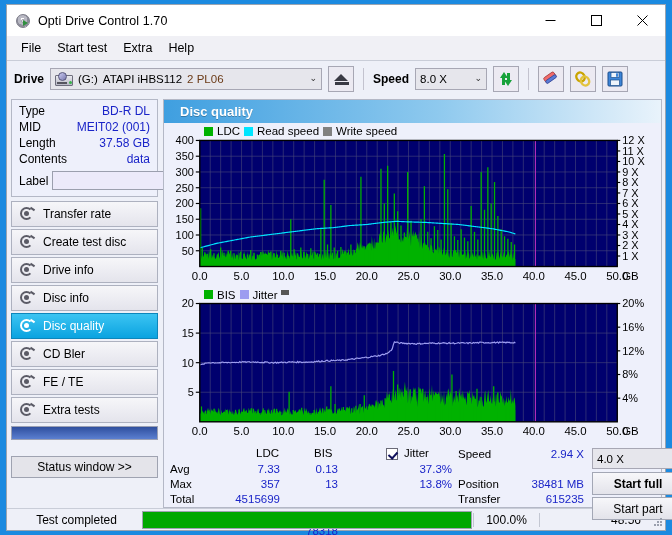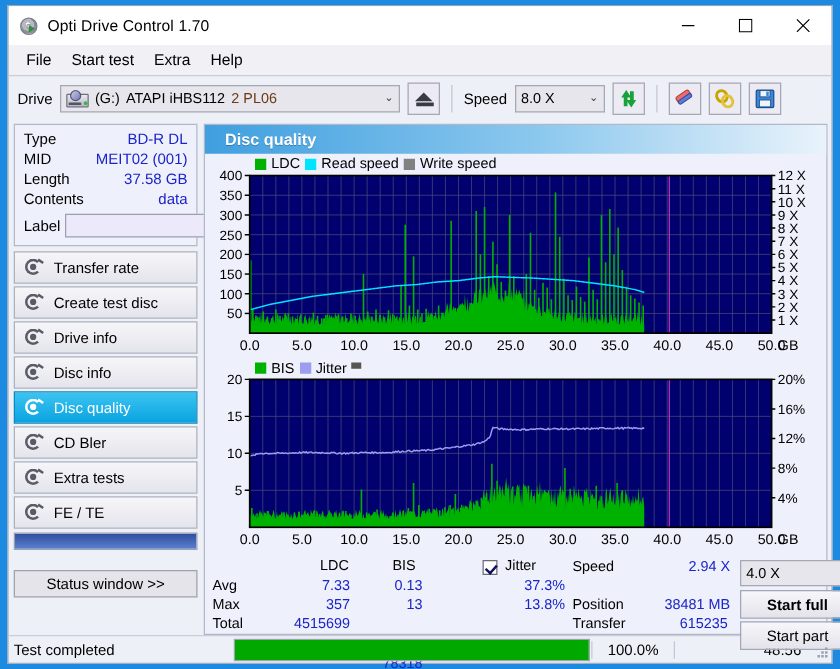--- a/index.html
+++ b/index.html
@@ -44,21 +44,21 @@
     height: 24px; background: #f0f0f5; display: flex; align-items: center;
     padding-left: 6px; flex: 0 0 auto;
   }
   .menu-item { font-size: 12.5px; color: #000; padding: 3px 8px; }
 
   
   .drivebar {
     height: 36px; background: #eef0f8; border-top: 1px solid #c9cdd8;
     display: flex; align-items: center; padding: 0 7px; gap: 6px; flex: 0 0 auto;
   }
-  .lbl-bold { font-size: 12px; font-weight: normal; color: #000; }
+  .lbl-bold { font-size: 12px; font-weight: bold; color: #000; }
   .combo {
     height: 22px; background: #e6e6ec; border: 1px solid #a7a7b4;
     display: flex; align-items: center; padding: 0 4px; font-size: 11.5px;
     position: relative; color: #000;
   }
   .combo .caret {
     margin-left: auto; padding-left: 6px; color: #333; font-size: 9px; line-height: 1;
   }
   #drive-combo { width: 272px; gap: 5px; }
   #speed-combo { width: 72px; }
@@ -166,21 +166,21 @@
   .sbtn {
     position:absolute; left:2px; width:92px; height:23px; border:1px solid #a3a7b5;
     background: linear-gradient(#f7f7fa,#e3e3ea); font-size:12px; color:#000;
     display:flex; align-items:center; justify-content:center; font-weight:bold;
   }
   .sbtn.part { font-weight:normal; }
   #speed-sel { position:absolute; left:2px; top:1px; width:92px; height:21px; }
 
   
   .statusbar { flex:0 0 auto; height:22px; display:flex; align-items:center; border-top:1px solid #c9cdd8; background:#eef0f8;}
-  .sb-text { width:180px; padding-left:4px; font-size:12px; color:#000; }
+  .sb-text { width:135px; padding-left:4px; font-size:12px; color:#000;text-align:center; }
   .sb-prog { flex:1 1 auto; height:18px; border:1px solid #9fa3b1; background:#fff; position:relative; margin-right:1px;}
   .sb-prog .fill { position:absolute; left:0; top:0; bottom:0; background:#00a800; }
   .sb-pct { width:66px; text-align:center; font-size:12px; color:#000; border-left:1px solid #c3c7d2; }
   .sb-time { width:110px; text-align:right; padding-right:8px; font-size:12px; color:#000; border-left:1px solid #c3c7d2;}
   .grip { width:14px; height:14px; position:relative; margin-right:2px;}
   .grip i{position:absolute;width:2px;height:2px;background:#9aa0ae;}
 </style>
 </head>
 <body>
 
@@ -356,29 +356,29 @@
               <i class="tick"></i>
             </span>
           <span>CD Bler</span>
         </div>
         <div class="navbtn">
           <span class="nic">
               <i class="ring"></i>
               <i class="dot"></i>
               <i class="tick"></i>
             </span>
-          <span>Extra tests</span>
+          <span>FE / TE</span>
         </div>
         <div class="navbtn">
           <span class="nic">
               <i class="ring"></i>
               <i class="dot"></i>
               <i class="tick"></i>
             </span>
-          <span>FE / TE</span>
+          <span>Extra tests</span>
         </div>
       </div>
 
       <div class="filler-bar"></div>
       <div class="statuswin">Status window &gt;&gt;</div>
     </div>
 
     <div class="main">
       <div class="panel">
         <div class="panel-head">
@@ -795,21 +795,21 @@
               <span class="num" style="left:218px;top:16px;width:66px;">37.3%</span>
               <span class="num" style="left:218px;top:31px;width:66px;">13.8%</span>
             </div>
 
             <div class="stats-mid">
               <span class="k" style="left:0;top:1px;">Speed</span>
               <span class="k" style="left:0;top:31px;">Position</span>
               <span class="k" style="left:0;top:46px;">Transfer</span>
               <span class="v" style="left:52px;top:1px;">2.94 X</span>
               <span class="v" style="left:52px;top:31px;">38481 MB</span>
-              <span class="v" style="left:68px;top:46px;text-align:center;">615235</span>
+              <span class="v" style="left:52px;top:46px;">615235</span>
             </div>
 
             <div class="stats-right">
               <div class="combo" id="speed-sel">
                 <span>4.0 X</span>
                 <span class="caret">⌄</span>
               </div>
               <div class="sbtn" style="top:25px;">Start full</div>
               <div class="sbtn part" style="top:50px;">Start part</div>
             </div>

